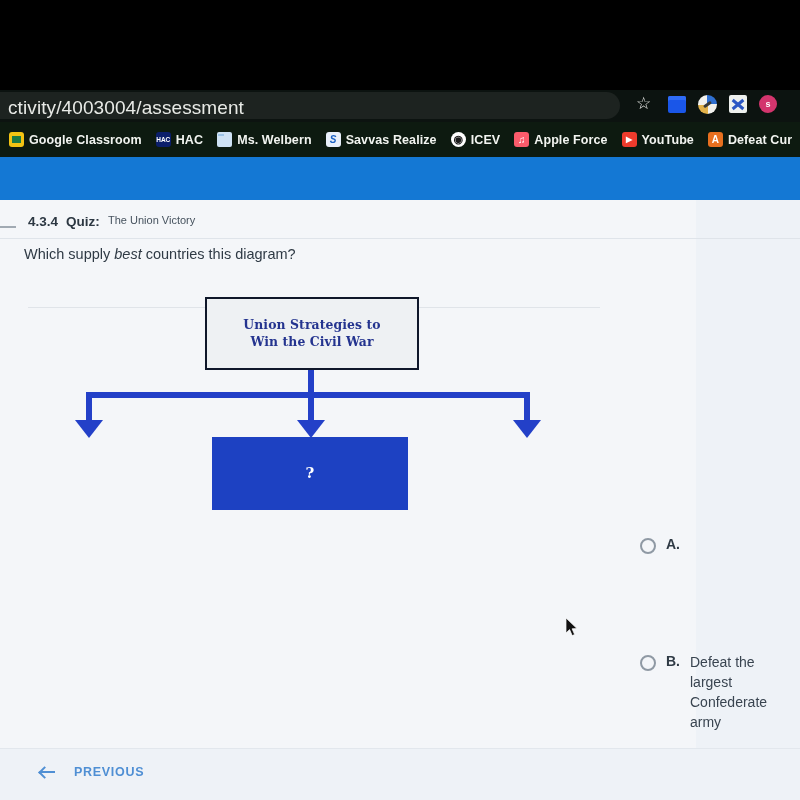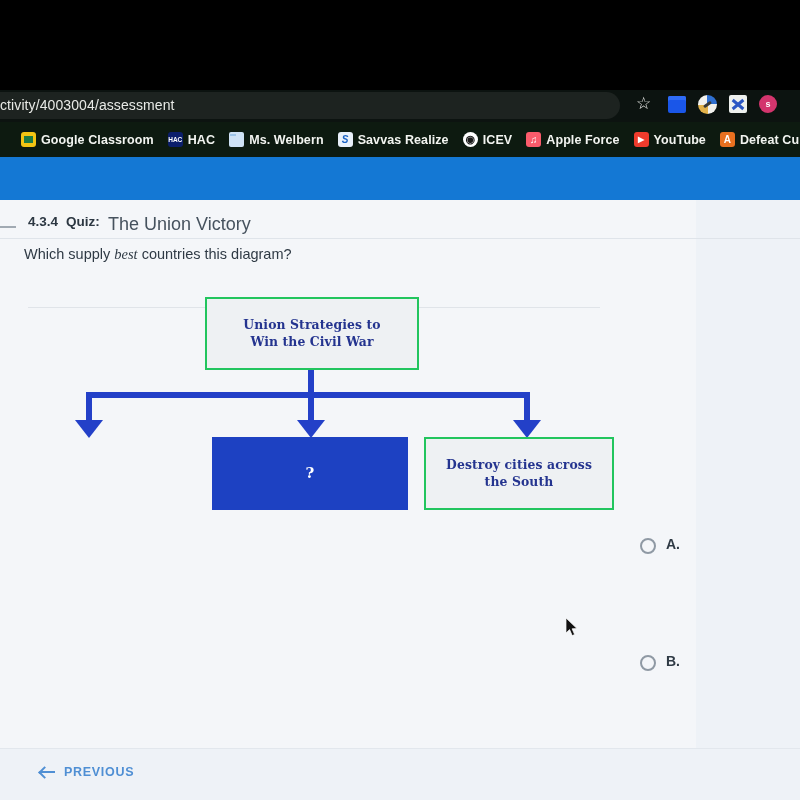--- a/index.html
+++ b/index.html
@@ -17,22 +17,22 @@
   
   .omnibox-strip{
     position:absolute;left:0;top:90px;width:800px;height:32px;
     background:#0c1310;
   }
   .omnibox-pill{
     position:absolute;left:-60px;top:2px;width:680px;height:27px;
     background:#1d2320;border-radius:14px;
   }
   .omnibox-url{
-    position:absolute;left:0px;top:97px;
-    color:#e8eae6;font-size:14px;letter-spacing:.1px;
+    position:absolute;left:8px;top:97px;
+    color:#e8eae6;font-size:19px;letter-spacing:.1px;
     white-space:nowrap;
   }
   .tb-icons{position:absolute;top:94px;left:636px;display:flex;align-items:center;gap:12px;}
   .tb-ic{width:20px;height:20px;display:block;}
   .star-ic{color:#e9eae7;font-size:17px;line-height:20px;}
   .ic-blue{width:18px;height:17px;background:#1a56e8;border-radius:2px;box-shadow:inset 0 4px 0 #2f6bf5;}
   .ic-compass{width:19px;height:19px;border-radius:50%;
     background:conic-gradient(#2f6fd0 0 25%, #f2f2ee 25% 50%, #e2b24a 50% 75%, #f2f2ee 75% 100%);
     position:relative;}
   .ic-compass:after{content:"";position:absolute;left:5px;top:8px;width:9px;height:3px;background:#3a3a38;transform:rotate(-35deg);border-radius:2px;}
@@ -41,21 +41,21 @@
   .ic-x:before{transform:rotate(40deg);}
   .ic-x:after{transform:rotate(-40deg);}
   .ic-pink{width:18px;height:18px;border-radius:50%;background:#d3356d;color:#fff;font-size:9px;font-weight:bold;
     display:flex;align-items:center;justify-content:center;}
 
   
   .bookmarks{
     position:absolute;left:0;top:122px;width:800px;height:35px;
     background:#0d1a10;
     display:flex;align-items:center;gap:0px;
-    padding-left:14px;box-sizing:border-box;overflow:hidden;
+    padding-left:2px;box-sizing:border-box;overflow:hidden;
   }
   .bm{display:flex;align-items:center;gap:5px;padding:0 7px;white-space:nowrap;}
   .bm-label{color:#f2f4f0;font-size:12.5px;font-weight:bold;letter-spacing:.1px;}
   .bm-ic{width:15px;height:15px;border-radius:3px;flex:0 0 auto;display:flex;align-items:center;justify-content:center;font-size:8px;font-weight:bold;color:#fff;overflow:hidden;}
   .bmi-gc{background:#f3c413;position:relative;}
   .bmi-gc:after{content:"";position:absolute;left:3px;top:4px;width:9px;height:7px;background:#1d7a44;}
   .bmi-hac{background:#0b1e6b;font-size:6.5px;}
   .bmi-folder{background:#cfe2f5;border-radius:2px;position:relative;}
   .bmi-folder:before{content:"";position:absolute;left:1px;top:2px;width:6px;height:2px;background:#9dc4e8;}
   .bmi-savvas{background:#e9f0fa;color:#1b62c4;font-size:10px;font-style:italic;}
@@ -67,31 +67,31 @@
   
   .appbar{position:absolute;left:0;top:157px;width:800px;height:43px;background:#1478d4;}
 
   
   .page{position:absolute;left:0;top:200px;width:800px;height:600px;background:#eef2f7;}
   .page-inner{position:absolute;left:0;top:0;width:696px;height:548px;background:#f4f6f9;}
   .back-glyph{position:absolute;left:-8px;top:12px;width:22px;height:14px;
     border-bottom:2px solid #7f8a96;border-left:2px solid #7f8a96;opacity:.7;}
   .quiz-num{position:absolute;left:28px;top:14px;font-size:13.5px;font-weight:bold;color:#2c3742;}
   .quiz-word{position:absolute;left:66px;top:14px;font-size:13.5px;font-weight:bold;color:#2c3742;}
-  .quiz-title{position:absolute;left:108px;top:14px;font-size:18px;color:#46525e;}
+  .quiz-title{position:absolute;left:108px;top:14px;font-size:11px;color:#46525e;}
   .hr-line{position:absolute;left:0;top:38px;width:800px;height:1px;background:#dfe4ea;}
 
   .question{position:absolute;left:24px;top:46px;font-size:14.5px;color:#2f3a45;}
-  .question em{font-style:italic;font-family:Liberation Serif, serif;}
+  .question em{font-style:italic;}
 
   
   .diagram{position:absolute;left:0;top:80px;width:640px;height:250px;}
   .dg-rule{position:absolute;left:28px;top:27px;width:572px;height:1px;background:#e0e4e9;}
 
-  .box{position:absolute;box-sizing:border-box;border:2px solid #22c55e;
+  .box{position:absolute;box-sizing:border-box;border:2px solid #0f172a;
     display:flex;align-items:center;justify-content:center;text-align:center;
     font-family:"DejaVu Serif", serif;font-weight:bold;font-size:12.4px;line-height:1.35;
     color:#24348f;background:#eef1f3;letter-spacing:.1px;}
   .box-top{left:205px;top:17px;width:214px;height:73px;}
   .box-b1{left:5px;top:157px;width:196px;height:73px;}
   .box-b2{left:212px;top:157px;width:196px;height:73px;background:#1d41c2;border-color:#1d41c2;color:#ffffff;font-size:15px;}
   .box-b3{left:424px;top:157px;width:190px;height:73px;}
 
   .stem{position:absolute;left:308px;top:90px;width:6px;height:25px;background:#2340c8;}
   .cross{position:absolute;left:86px;top:112px;width:444px;height:6px;background:#2340c8;}
@@ -110,21 +110,21 @@
   .opt-b{left:640px;top:453px;}
   .radio{width:16px;height:16px;border:2px solid #8f99a4;border-radius:50%;box-sizing:border-box;flex:0 0 auto;margin-top:2px;background:transparent;}
   .opt-letter{font-size:14px;font-weight:bold;color:#2f3a45;flex:0 0 auto;}
   .opt-text{font-size:14px;color:#394450;line-height:1.42;}
 
   .opt-row{position:absolute;display:flex;align-items:center;gap:10px;}
   .opt-c{left:52px;top:556px;}
   .opt-d{left:52px;top:597px;}
 
   .footer{position:absolute;left:0;top:548px;width:800px;height:52px;background:#eef2f7;border-top:1px solid #e2e7ed;}
-  .prev{position:absolute;left:40px;top:16px;display:flex;align-items:center;gap:9px;}
+  .prev{position:absolute;left:40px;top:16px;display:flex;align-items:center;gap:19px;}
   .prev-arrow{width:15px;height:10px;position:relative;}
   .prev-arrow:before{content:"";position:absolute;left:0;top:4px;width:15px;height:2px;background:#4f8fd4;}
   .prev-arrow:after{content:"";position:absolute;left:0;top:1px;width:7px;height:7px;border-left:2px solid #4f8fd4;border-bottom:2px solid #4f8fd4;transform:rotate(45deg);}
   .prev-label{color:#4f8fd4;font-size:12.5px;font-weight:bold;letter-spacing:.7px;}
 
   .cursor{position:absolute;left:566px;top:618px;width:13px;height:19px;}
 </style>
 </head>
 <body>
 
@@ -201,31 +201,31 @@
         <div class="stem"></div>
         <div class="cross"></div>
         <div class="drop d1"></div>
         <div class="drop d2"></div>
         <div class="drop d3"></div>
         <div class="ahead a1"></div>
         <div class="ahead a2"></div>
         <div class="ahead a3"></div>
 
         <div class="box box-b2">?</div>
-        <div class="box box-b3">Destroy cities across<br>the South</div>
       </div>
 
       <div class="opt-right opt-a">
         <span class="radio"></span>
         <span class="opt-letter">A.</span>
       </div>
 
       <div class="opt-right opt-b">
         <span class="radio"></span>
         <span class="opt-letter">B.</span>
+        <span class="opt-text">Defeat the largest Confederate army</span>
       </div>
 
       <div class="opt-row opt-c">
         <span class="radio"></span>
         <span class="opt-letter">C.</span>
         <span class="opt-text">Force wealthy citizens to join the Union military</span>
       </div>
 
       <div class="opt-row opt-d">
         <span class="radio"></span>

